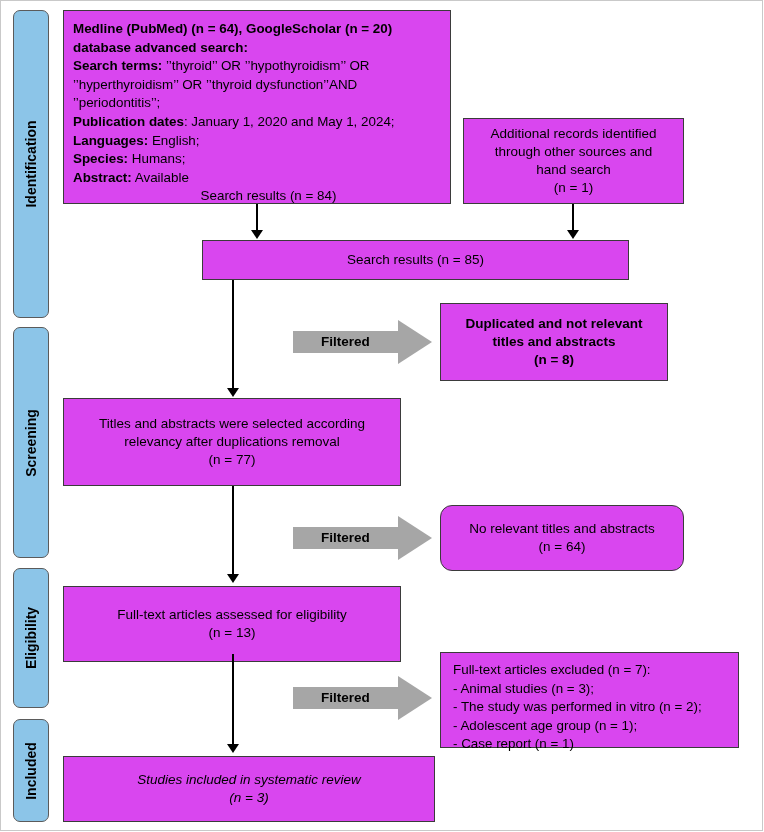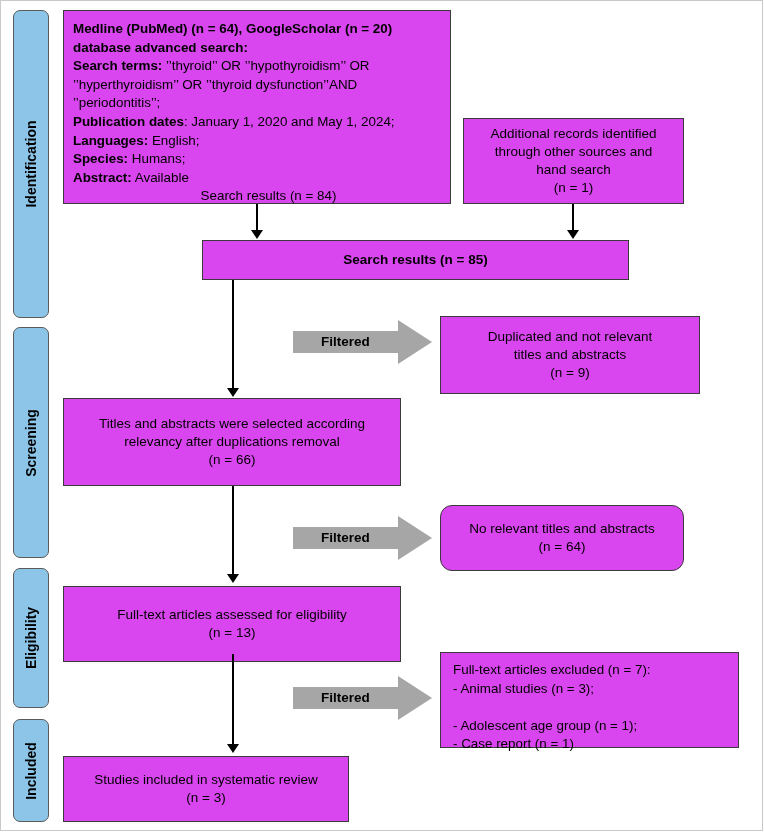--- a/index.html
+++ b/index.html
@@ -185,46 +185,46 @@
       <span>(n = 1)</span>
     </div>
   </div>
 
   <div class="vline" style="left:256px; top:204px; height:27px;"></div>
   <div class="arrowhead-down" style="left:251px; top:230px;"></div>
 
   <div class="vline" style="left:572px; top:204px; height:27px;"></div>
   <div class="arrowhead-down" style="left:567px; top:230px;"></div>
 
-  <div class="box" style="left:202px; top:240px; width:427px; height:40px;font-weight:bold;">
+  <div class="box" style="left:202px; top:240px; width:427px; height:40px;">
     <div class="box-inner">Search results (n = 85)</div>
   </div>
 
   <div class="vline" style="left:232px; top:280px; height:108px;"></div>
   <div class="arrowhead-down" style="left:227px; top:388px;"></div>
 
   <div class="filtered-arrow" style="left:293px; top:320px; width:139px;">
     <div class="filtered-shaft" style="width:105px;"></div>
     <div class="filtered-head" style="left:105px;"></div>
     <div class="filtered-text">Filtered</div>
   </div>
 
-  <div class="box" style="left:440px; top:316px; width:260px; height:78px;">
+  <div class="box" style="left:440px; top:303px; width:228px; height:78px;font-weight:bold;">
     <div class="box-inner">
       <span>Duplicated and not relevant</span><br>
       <span>titles and abstracts</span><br>
-      <span>(n = 9)</span>
+      <span>(n = 8)</span>
     </div>
   </div>
 
   <div class="box" style="left:63px; top:398px; width:338px; height:88px;padding-left:10px;">
     <div class="box-inner">
       <span>Titles and abstracts were selected according</span><br>
       <span>relevancy after duplications removal</span><br>
-      <span>(n = 66)</span>
+      <span>(n = 77)</span>
     </div>
   </div>
 
   <div class="vline" style="left:232px; top:486px; height:88px;"></div>
   <div class="arrowhead-down" style="left:227px; top:574px;"></div>
 
   <div class="filtered-arrow" style="left:293px; top:516px; width:139px;">
     <div class="filtered-shaft" style="width:105px;"></div>
     <div class="filtered-head" style="left:105px;"></div>
     <div class="filtered-text">Filtered</div>
@@ -250,26 +250,26 @@
   <div class="filtered-arrow" style="left:293px; top:676px; width:139px;">
     <div class="filtered-shaft" style="width:105px;"></div>
     <div class="filtered-head" style="left:105px;"></div>
     <div class="filtered-text">Filtered</div>
   </div>
 
   <div class="box" style="left:440px; top:652px; width:299px; height:96px;">
     <div class="exlist">
       <span>Full-text articles excluded (n = 7):</span><br>
       <span>- Animal studies (n = 3);</span><br>
-      <br>
+      <span>- The study was performed in vitro (n = 2);</span><br>
       <span>- Adolescent age group (n = 1);</span><br>
       <span>- Case report (n = 1)</span>
     </div>
   </div>
 
-  <div class="box" style="left:63px; top:756px; width:286px; height:66px;">
+  <div class="box" style="left:63px; top:756px; width:372px; height:66px;font-style:italic;">
     <div class="box-inner">
       <span>Studies included in systematic review</span><br>
       <span>(n = 3)</span>
     </div>
   </div>
 
 </div>
 
 </body></html>

